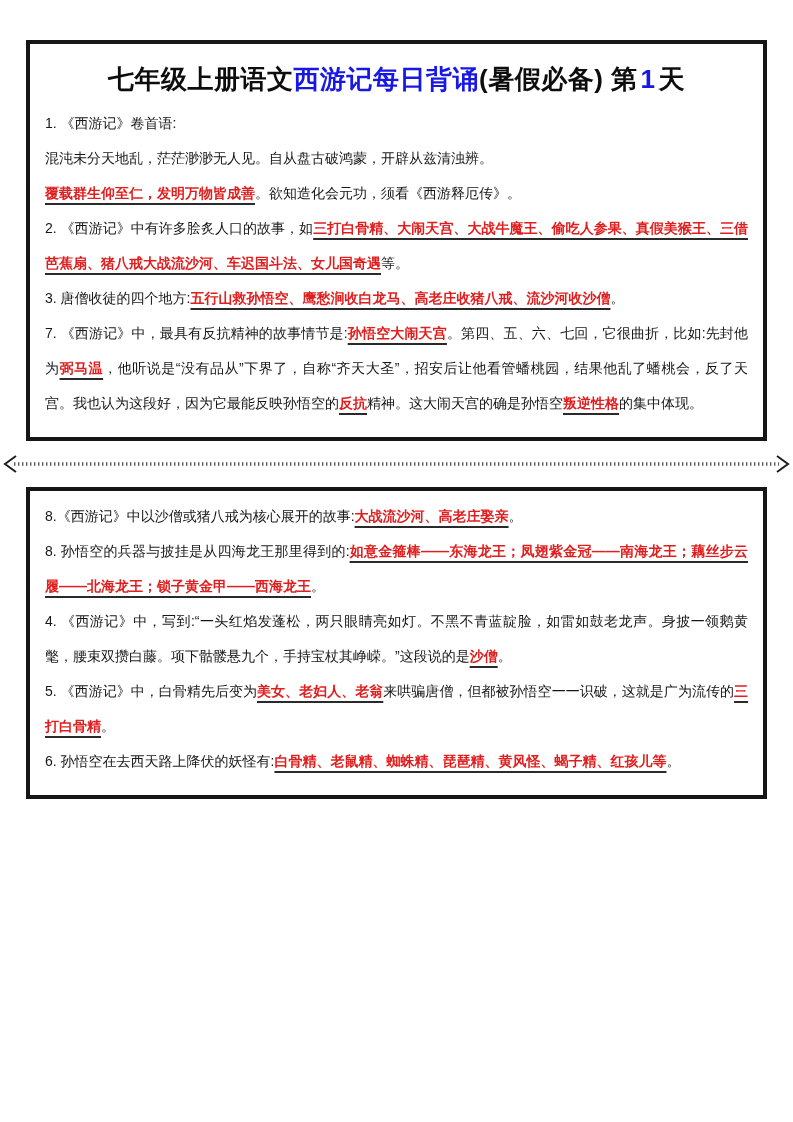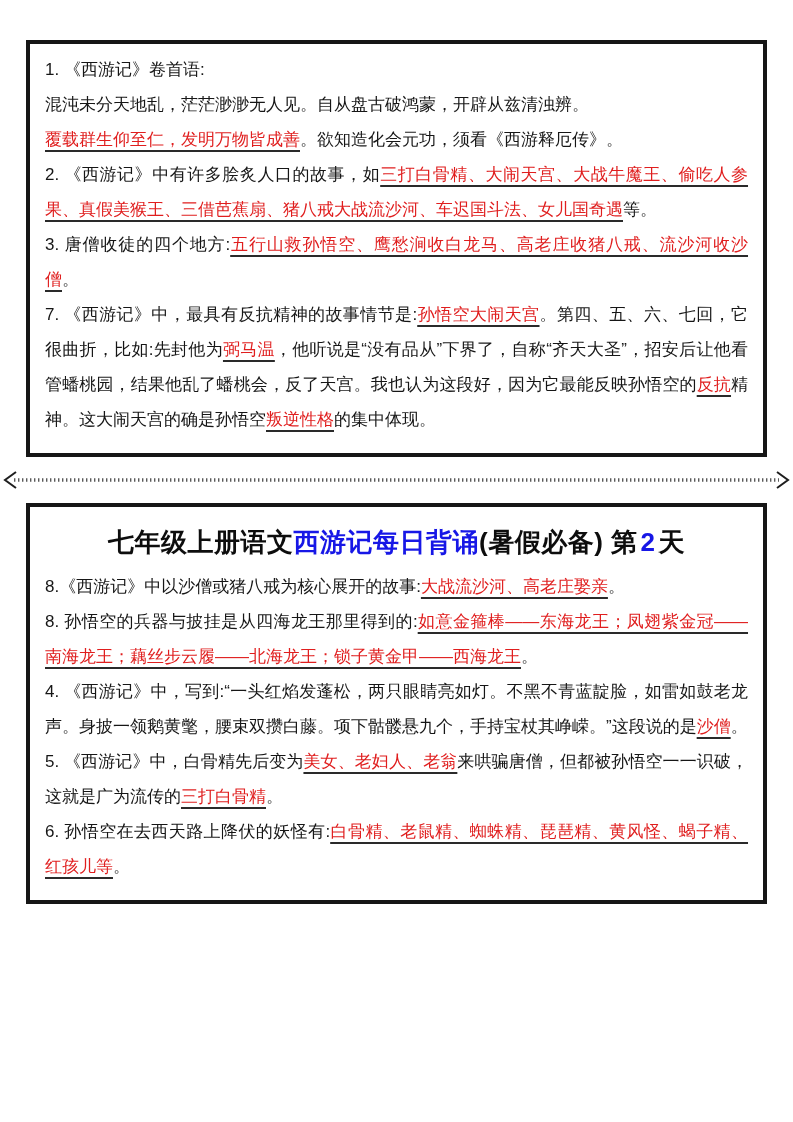--- a/index.html
+++ b/index.html
@@ -30,49 +30,50 @@
     font-size: 26px;
     font-weight: 900;
     color: #0d0d0d;
     letter-spacing: 0.5px;
     white-space: nowrap;
   }
   .card-title .blue { color: var(--blue, #1717e6); }
   .card-title .daynum { padding: 0 3px; }
   .card-body p {
     margin: 0;
-    font-size: 17px;
+    font-size: 14px;
     line-height: 35px;
     font-weight: 400;
     color: #161616;
     text-align: justify;
   }
   .hl {
     color: var(--red, #e01e1e);
-    font-weight: 400;
+    font-weight: 700;
     text-decoration: underline;
     text-decoration-color: #2a2a2a;
     text-decoration-thickness: 1.5px;
     text-underline-offset: 4.5px;
   }
   .divider {
     height: 46px;
     display: flex;
     align-items: center;
     justify-content: center;
   }
   .divider svg { display: block; }
 </style>
 </head>
 <body>
 
 <div class="page">
 
   <div>
   <section class="card">
+    <h2 class="card-title"><span class="">七年级上册语文</span><span class="blue">西游记每日背诵</span><span class="">(暑假必备) 第</span><span class="blue daynum">1</span><span class="">天</span></h2>
     <div class="card-body">
           <p><span>1. 《西游记》卷首语:</span></p>
           <p><span>混沌未分天地乱，茫茫渺渺无人见。自从盘古破鸿蒙，开辟从兹清浊辨。</span></p>
           <p><span class="hl">覆载群生仰至仁，</span><span class="hl">发明万物皆成善</span><span>。欲知造化会元功，须看《西游释厄传》。</span></p>
           <p><span>2. 《西游记》中有许多脍炙人口的故事，如</span><span class="hl">三打白骨精、大闹天宫、大战牛魔王、偷吃人参果、真假美猴王、三借芭蕉扇、猪八戒大战流沙河、车迟国斗法、女儿国奇遇</span><span>等。</span></p>
           <p><span>3. 唐僧收徒的四个地方:</span><span class="hl">五行山救孙悟空、鹰愁涧收白龙马、高老庄收猪八戒、流沙河收沙僧</span><span>。</span></p>
           <p><span>7. 《西游记》中，最具有反抗精神的故事情节是:</span><span class="hl">孙悟空大闹天宫</span><span>。第四、五、六、七回，它很曲折，比如:先封他为</span><span class="hl">弼马温</span><span>，他听说是“没有品从”下界了，自称“齐天大圣”，招安后让他看管蟠桃园，结果他乱了蟠桃会，反了天宫。我也认为这段好，因为它最能反映孙悟空的</span><span class="hl">反抗</span><span>精神。这大闹天宫的确是孙悟空</span><span class="hl">叛逆性格</span><span>的集中体现。</span></p>
         </div>
   </section>
 </div>
@@ -80,21 +81,20 @@
   <div class="divider">
     <svg width="793" height="22" viewBox="0 0 793 22">
       <line x1="14" y1="11" x2="779" y2="11" stroke="#5a5a5a" stroke-width="3.5" stroke-dasharray="1.4 2.6"></line>
       <path d="M16 3 L5 11 L16 19" fill="none" stroke="#1e1e1e" stroke-width="2"></path>
       <path d="M777 3 L788 11 L777 19" fill="none" stroke="#1e1e1e" stroke-width="2"></path>
     </svg>
   </div>
 
   <div>
   <section class="card">
-    <h2 class="card-title"><span class="">七年级上册语文</span><span class="blue">西游记每日背诵</span><span class="">(暑假必备) 第</span><span class="blue daynum">2</span><span class="">天</span></h2>
     <div class="card-body">
           <p><span>8.《西游记》中以沙僧或猪八戒为核心展开的故事:</span><span class="hl">大战流沙河、高老庄娶亲</span><span>。</span></p>
           <p><span>8. 孙悟空的兵器与披挂是从四海龙王那里得到的:</span><span class="hl">如意金箍棒——东海龙王；凤翅紫金冠——南海龙王；藕丝步云履——北海龙王；锁子黄金甲——西海龙王</span><span>。</span></p>
           <p><span>4. 《西游记》中，写到:“一头红焰发蓬松，两只眼睛亮如灯。不黑不青蓝靛脸，如雷如鼓老龙声。身披一领鹅黄氅，腰束双攒白藤。项下骷髅悬九个，手持宝杖其峥嵘。”这段说的是</span><span class="hl">沙僧</span><span>。</span></p>
           <p><span>5. 《西游记》中，白骨精先后变为</span><span class="hl">美女、老妇人、老翁</span><span>来哄骗唐僧，但都被孙悟空一一识破，这就是广为流传的</span><span class="hl">三打白骨精</span><span>。</span></p>
           <p><span>6. 孙悟空在去西天路上降伏的妖怪有:</span><span class="hl">白骨精、老鼠精、蜘蛛精、琵琶精、黄风怪、蝎子精、红孩儿等</span><span>。</span></p>
         </div>
   </section>
 </div>
 

